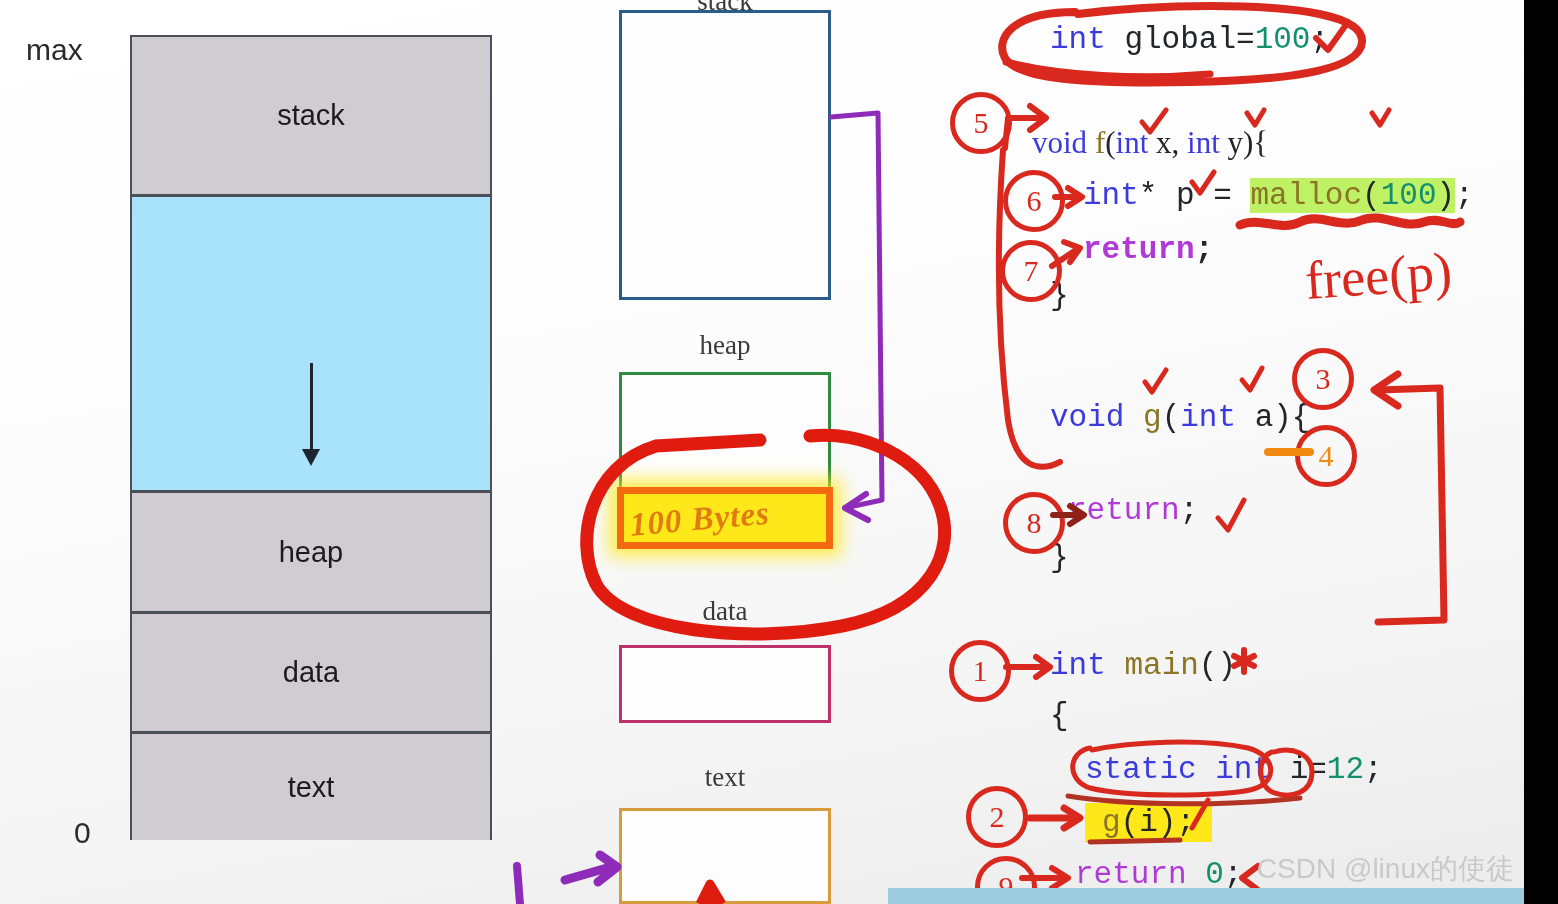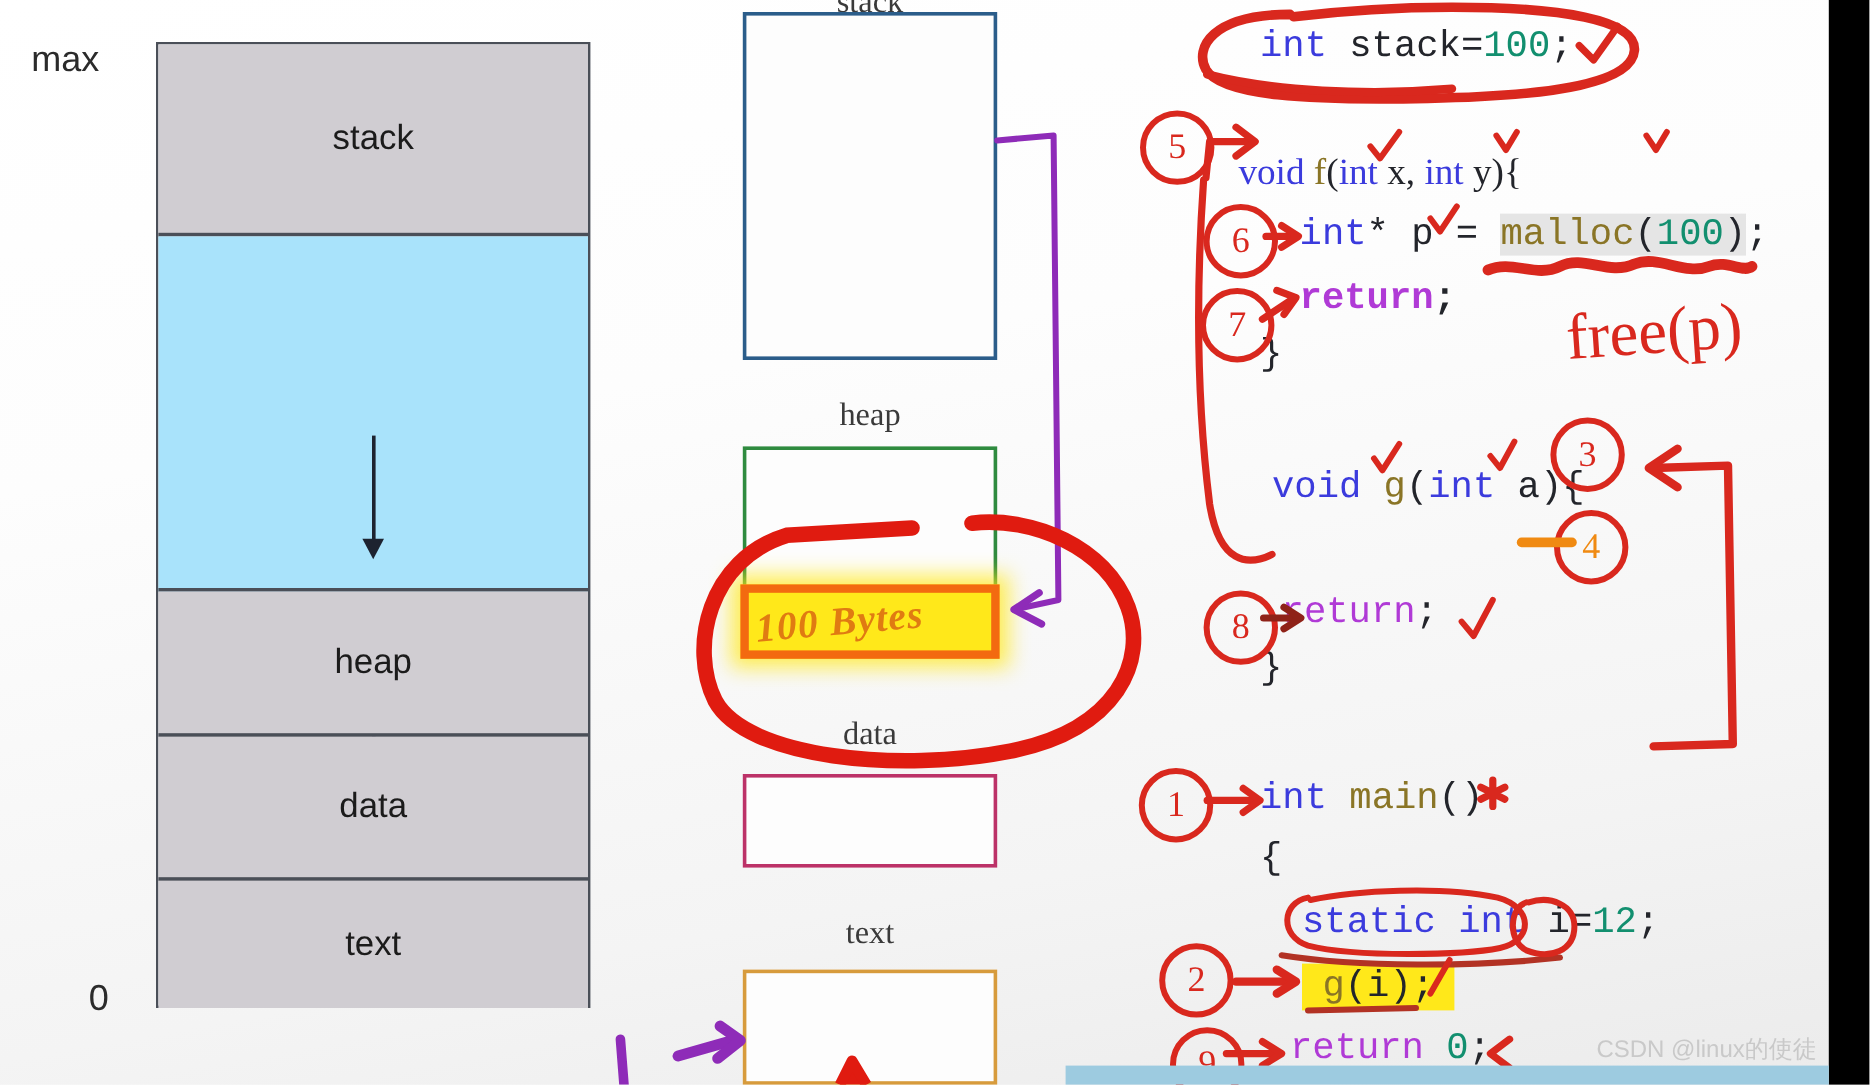--- a/index.html
+++ b/index.html
@@ -57,33 +57,33 @@
      color:#e07b12;font-size:33px;font-style:italic;font-family:"Liberation Serif",serif;
      font-weight:bold;transform:rotate(-5deg);letter-spacing:1px;}
 
   
   .code{position:absolute;font-family:"Liberation Mono", monospace;font-size:31px;white-space:pre;letter-spacing:0px;}
   .kw{color:#3b3bdd;}     
   .fn{color:#8a7526;}     
   .num{color:#128f6f;}    
   .ret{color:#b03ad6;}    
   .pl{color:#23252b;}     
-  .hl{background:#e5e5e5;}
+  .hl{background:#bef264;}
   .hl2{background:#ffe81a;}
 
   
   .ink{position:absolute;pointer-events:none;}
   .hand{font-family:"Liberation Serif",serif;color:#d9281e;}
   .circnum{position:absolute;width:52px;height:52px;border:5px solid #d9281e;border-radius:50%;
     color:#d9281e;font-size:30px;font-family:"Liberation Serif",serif;
     display:flex;align-items:center;justify-content:center;}
   .circnum.orange{color:#f08a12;border-color:#d9281e;}
 
   
-  #watermark{position:absolute;right:44px;bottom:16px;color:#c9c9c9;font-size:20px;
+  #watermark{position:absolute;right:44px;bottom:16px;color:#c9c9c9;font-size:28px;
     font-family:"Liberation Sans",sans-serif;text-align:center;}
   #bluebar{position:absolute;left:888px;bottom:0;width:636px;height:16px;background:#9dcbe0;}
 </style>
 </head>
 <body>
 
 <div class="stage">
 
   <div class="memlabel" id="lbl-max">max</div>
   <div class="memlabel" id="lbl-zero">0</div>
@@ -134,28 +134,28 @@
   </svg>
 
   <svg class="ink" style="left:560px;top:400px;width:420px;height:250px;">
     <path d="M200,40 L96,46 C30,66 14,140 36,184 C62,232 190,244 282,226 C372,208 396,150 380,106 C362,56 300,30 250,36" fill="none" stroke="#e01b10" stroke-width="13" stroke-linecap="round"></path>
   </svg>
 
   <svg class="ink" style="left:660px;top:876px;width:120px;height:28px;">
     <path d="M40,28 L50,8 L62,28" fill="#e01b10" stroke="#e01b10" stroke-width="9" stroke-linejoin="round"></path>
   </svg>
 
-  <div class="code" style="left:1050px;top:22px;"><span class="kw">int</span><span class="pl"> stack=</span><span class="num">100</span><span class="pl">;</span></div>
+  <div class="code" style="left:1050px;top:22px;"><span class="kw">int</span><span class="pl"> global=</span><span class="num">100</span><span class="pl">;</span></div>
 
   <div class="code" style="left:1032px;top:125px;font-family:Liberation Serif, serif;"><span class="kw">void </span><span class="fn">f</span><span class="pl">(</span><span class="kw">int</span><span class="pl"> x, </span><span class="kw">int</span><span class="pl"> y){</span></div>
   <div class="code" style="left:1083px;top:178px;"><span class="kw">int</span><span class="pl">* p = </span><span class="hl"><span class="fn">malloc</span><span class="pl">(</span><span class="num">100</span><span class="pl">)</span></span><span class="pl">;</span></div>
   <div class="code" style="left:1083px;top:232px;font-weight:bold;"><span class="ret">return</span><span class="pl">;</span></div>
   <div class="code" style="left:1050px;top:278px;"><span class="pl">}</span></div>
 
-  <div class="code" style="left:1050px;top:389px;margin-left:10px;"><span class="kw">void </span><span class="fn">g</span><span class="pl">(</span><span class="kw">int</span><span class="pl"> a){</span></div>
+  <div class="code" style="left:1050px;top:400px;"><span class="kw">void </span><span class="fn">g</span><span class="pl">(</span><span class="kw">int</span><span class="pl"> a){</span></div>
   <div class="code" style="left:1068px;top:493px;"><span class="ret">return</span><span class="pl">;</span></div>
   <div class="code" style="left:1050px;top:540px;"><span class="pl">}</span></div>
 
   <div class="code" style="left:1050px;top:648px;"><span class="kw">int </span><span class="fn">main</span><span class="pl">()</span></div>
   <div class="code" style="left:1050px;top:698px;"><span class="pl">{</span></div>
   <div class="code" style="left:1085px;top:752px;"><span class="kw">static int</span><span class="pl"> i=</span><span class="num">12</span><span class="pl">;</span></div>
   <div class="code" style="left:1085px;top:805px;"><span class="hl2" style="padding:2px 17px;"><span class="fn">g</span><span class="pl">(i);</span></span></div>
   <div class="code" style="left:1075px;top:857px;"><span class="ret">return</span><span class="pl"> </span><span class="num">0</span><span class="pl">;</span></div>
 
   <div class="circnum" style="left:950px;top:92px;">5</div>

